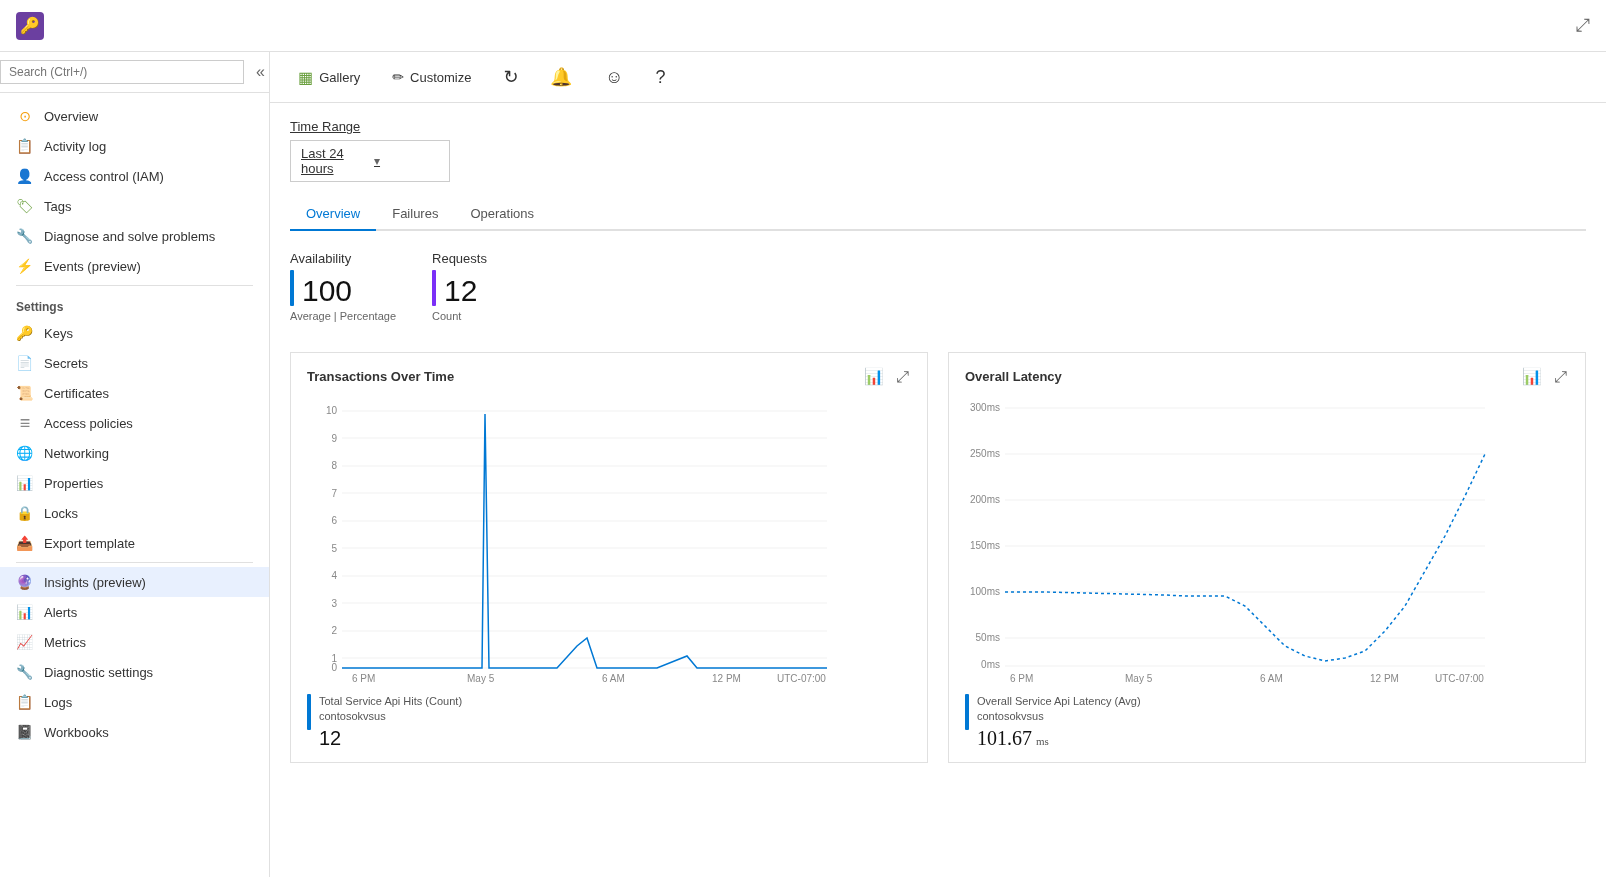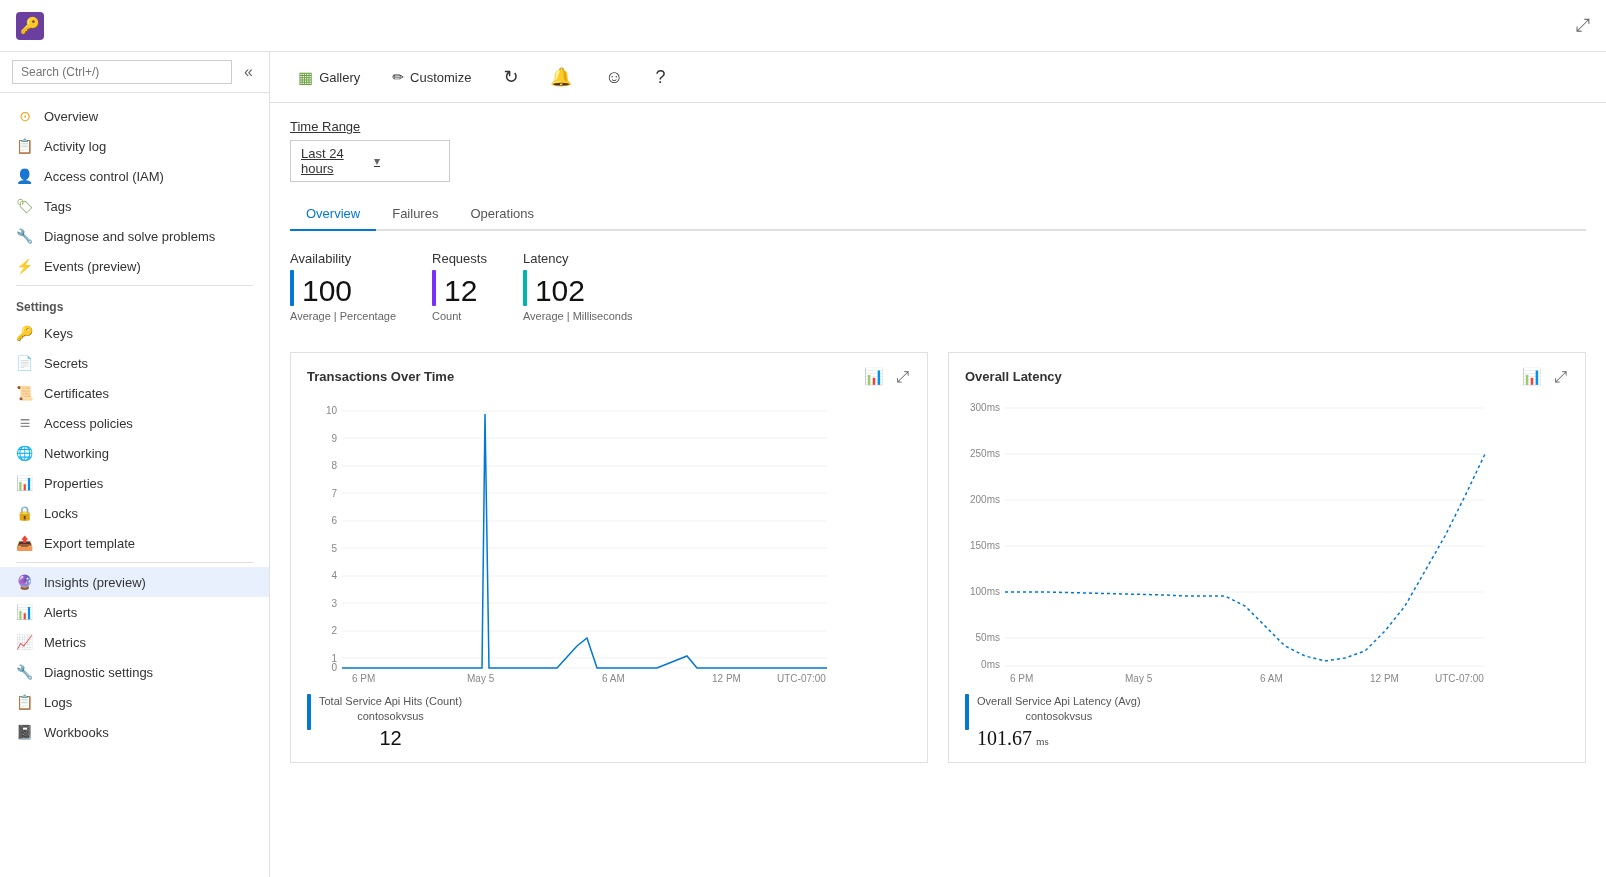--- a/index.html
+++ b/index.html
@@ -11,21 +11,21 @@
     .header-logo { width: 28px; height: 28px; background: #6b3fa0; border-radius: 4px; display: flex; align-items: center; justify-content: center; color: #fff; font-size: 16px; }
     .header-title { font-size: 16px; font-weight: 600; color: #111; }
     .header-subtitle { font-size: 11px; color: #666; display: flex; align-items: center; gap: 4px; }
     .header-pin { color: #666; font-size: 18px; cursor: pointer; }
 
     
     .main { display: flex; flex: 1; overflow: hidden; }
 
     
     .sidebar { width: 270px; background: #fff; border-right: 1px solid #e0e0e0; display: flex; flex-direction: column; overflow: hidden; flex-shrink: 0; }
-    .sidebar-search { padding: 8px 12px; border-bottom: 1px solid #e0e0e0; display: flex; align-items: center; gap: 8px; }
+    .sidebar-search { padding: 8px 0; border-bottom: 1px solid #e0e0e0; display: flex; align-items: center; gap: 8px; }
     .sidebar-search input { flex: 1; border: 1px solid #ccc; padding: 4px 8px; font-size: 12px; color: #666; outline: none; }
     .sidebar-collapse { background: none; border: none; cursor: pointer; color: #666; font-size: 16px; padding: 2px 4px; }
     .sidebar-nav { flex: 1; overflow-y: auto; padding: 8px 0; }
     .sidebar-item { display: flex; align-items: center; gap: 10px; padding: 6px 16px; cursor: pointer; color: #333; font-size: 13px; white-space: nowrap; }
     .sidebar-item.active { background: #e8f0fe; }
     .sidebar-item .item-icon { width: 18px; height: 18px; display: flex; align-items: center; justify-content: center; font-size: 14px; flex-shrink: 0; }
     .sidebar-section-header { padding: 10px 16px 4px; font-size: 12px; font-weight: 600; color: #555; text-transform: none; }
     .sidebar-divider { border: none; border-top: 1px solid #e0e0e0; margin: 4px 16px; }
 
     
@@ -62,21 +62,21 @@
     .chart-header { display: flex; align-items: center; justify-content: space-between; margin-bottom: 8px; }
     .chart-title { font-size: 13px; font-weight: 600; color: #333; }
     .chart-actions { display: flex; gap: 8px; color: #666; font-size: 16px; }
     .chart-action-btn { background: none; border: none; cursor: pointer; color: #666; font-size: 16px; padding: 2px; }
 
     
     .chart-svg-wrapper { position: relative; }
     .chart-svg-wrapper svg { display: block; }
 
     .chart-footer { margin-top: 8px; }
-    .chart-legend { display: flex; align-items: flex-start; gap: 8px; text-align: center; }
+    .chart-legend { display: flex; align-items: flex-start; gap: 8px; }
     .chart-legend-bar { width: 4px; height: 36px; background: #0078d4; border-radius: 1px; flex-shrink: 0; }
     .chart-legend-text { font-size: 11px; color: #555; line-height: 1.4; }
     .chart-legend-value { font-size: 20px; font-weight: 300; color: #111; margin-top: 2px; }
     .chart-legend-unit { font-size: 11px; color: #555; }
   </style>
 </head>
 <body>
 
 <div class="header">
   <div class="header-left">
@@ -234,28 +234,20 @@
           </div>
           <div class="metric-sub">Average | Percentage</div>
         </div>
         <div class="metric-card">
           <div class="metric-label">Requests</div>
           <div class="metric-value-row">
             <div class="metric-bar" style="background:#7b2ff7;"></div>
             <div class="metric-value">12</div>
           </div>
           <div class="metric-sub">Count</div>
-        </div>
-        <div class="metric-card">
-          <div class="metric-label">Latency</div>
-          <div class="metric-value-row">
-            <div class="metric-bar" style="background:#00b4b4;"></div>
-            <div class="metric-value">102</div>
-          </div>
-          <div class="metric-sub">Average | Milliseconds</div>
         </div>
       </div>
 
       <div class="charts-row">
 
         <div class="chart-panel">
           <div class="chart-header">
             <div class="chart-title">Transactions Over Time</div>
             <div class="chart-actions">
               <button class="chart-action-btn" title="Open in Metrics">📊</button>

